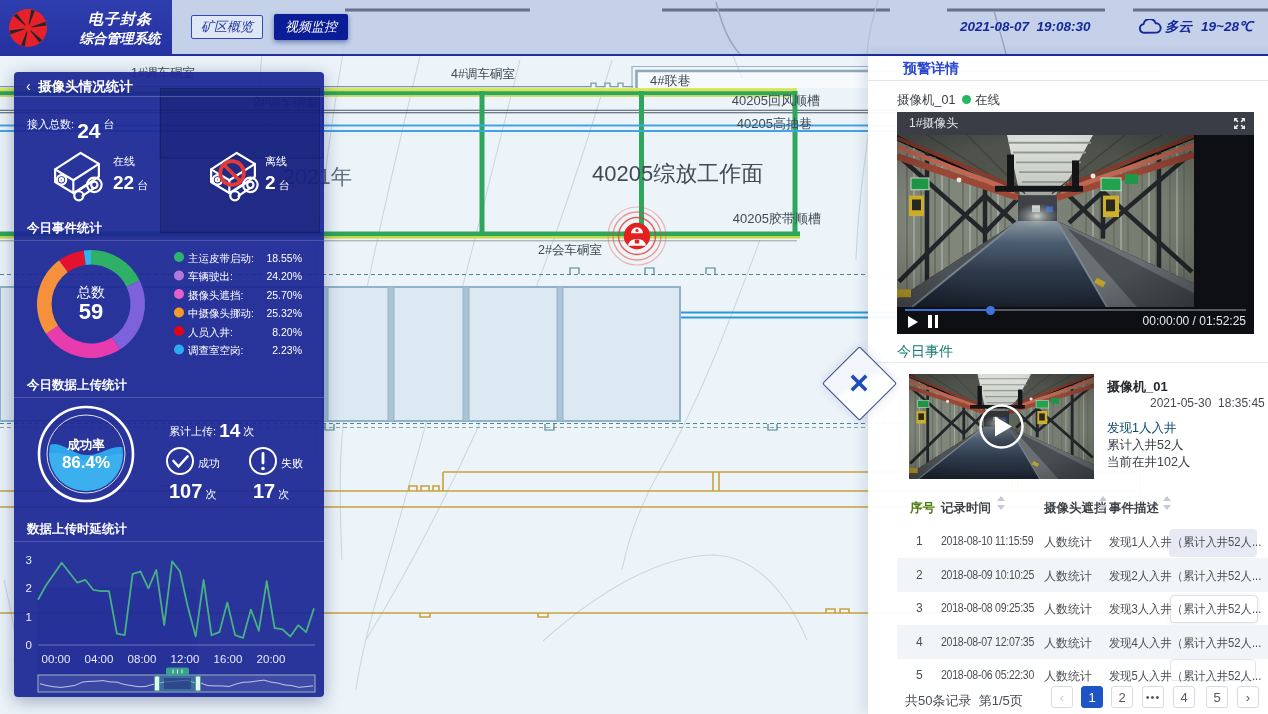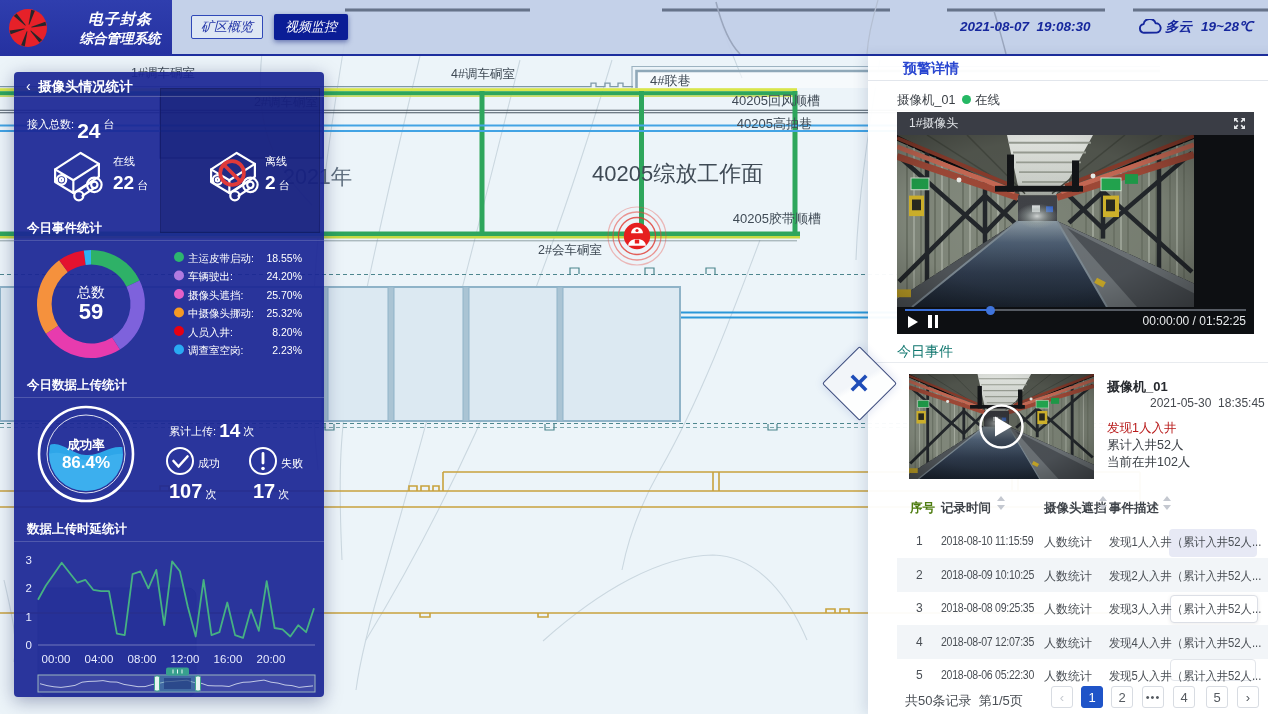--- a/index.html
+++ b/index.html
@@ -490,21 +490,21 @@
     <svg class="abs" style="left:0;top:0" width="185" height="105" viewBox="0 0 297 176" preserveAspectRatio="none">
           <use href="#tun"></use>
         </svg>
     <svg class="abs" style="left:0;top:0" width="185" height="105" viewBox="0 0 185 105">
       <circle cx="92.5" cy="52.5" r="21" fill="rgba(10,10,10,0.25)" stroke="#fff" stroke-width="2.5"></circle>
       <path d="M86,42.5 L103,52.5 L86,62.5 Z" fill="#fff"></path>
     </svg>
   </div>
   <div class="abs" style="left:239px;top:322px;font-size:13px;font-weight:bold;color:#26292e;">摄像机_01</div>
   <div class="abs" style="left:239px;top:340px;font-size:12px;color:#45494f;margin-left:43px;">2021-05-30&nbsp; 18:35:45</div>
-  <div class="abs" style="left:239px;top:364px;font-size:12.5px;color:#b91c1c;">发现1人入井</div>
+  <div class="abs" style="left:239px;top:364px;font-size:12.5px;color:#0c4a6e;">发现1人入井</div>
   <div class="abs" style="left:239px;top:381px;font-size:12.5px;color:#3d4248;">累计入井52人</div>
   <div class="abs" style="left:239px;top:398px;font-size:12.5px;color:#3d4248;">当前在井102人</div>
 
   <div class="abs" style="left:42px;top:444px;font-size:12.5px;color:#4d7c0f;font-weight:bold;">序号</div>
   <div class="abs" style="left:73px;top:444px;font-size:12.5px;color:#3f444a;font-weight:bold;">记录时间</div>
   <div class="abs" style="left:176px;top:444px;font-size:12.5px;color:#3f444a;font-weight:bold;">摄像头遮挡</div>
   <div class="abs" style="left:241px;top:444px;font-size:12.5px;color:#3f444a;font-weight:bold;">事件描述</div>
   <svg class="abs" style="left:0;top:0" width="400" height="658" viewBox="0 0 400 658">
     <g fill="#c4c8d0">
       <path d="M129,445 l4,-5 l4,5 Z M129,449 l4,5 l4,-5 Z"></path>

